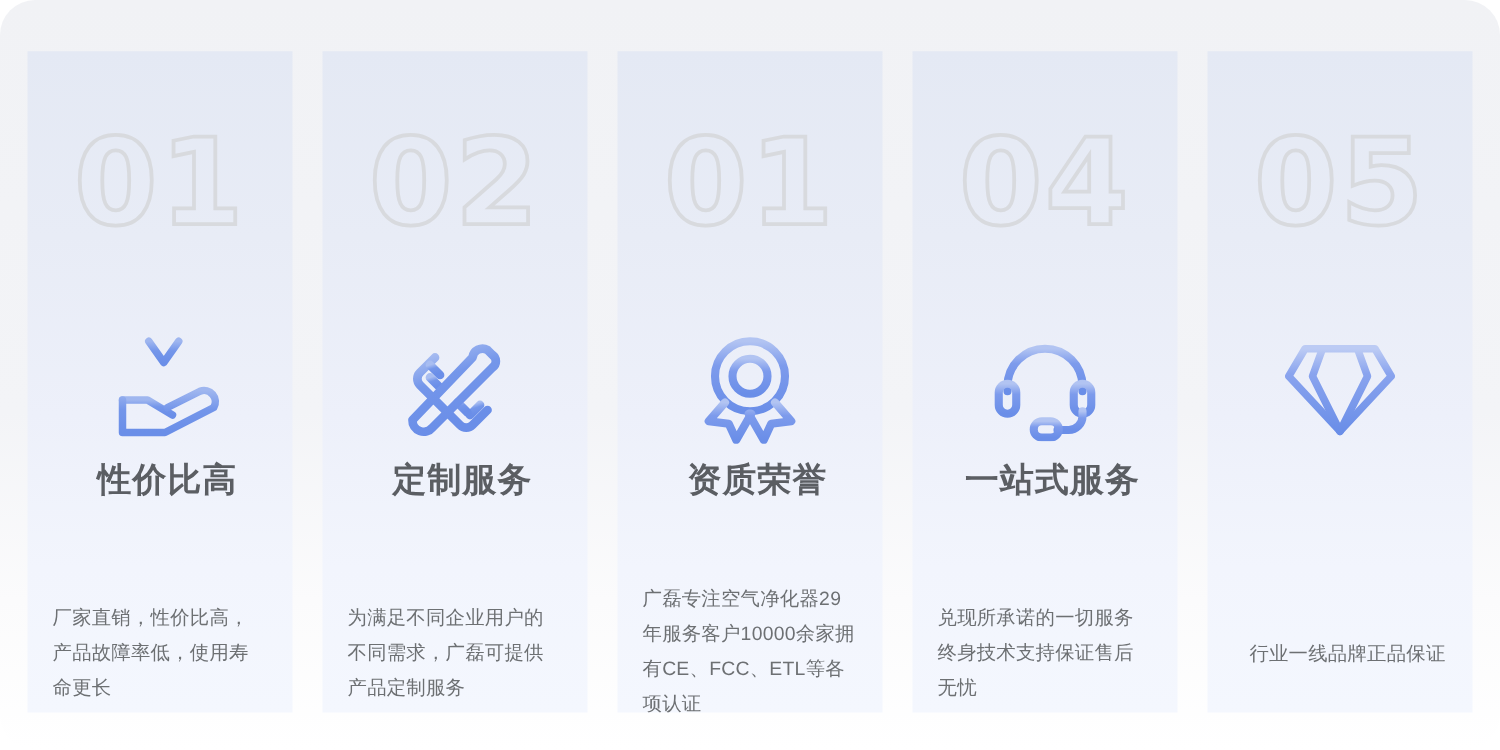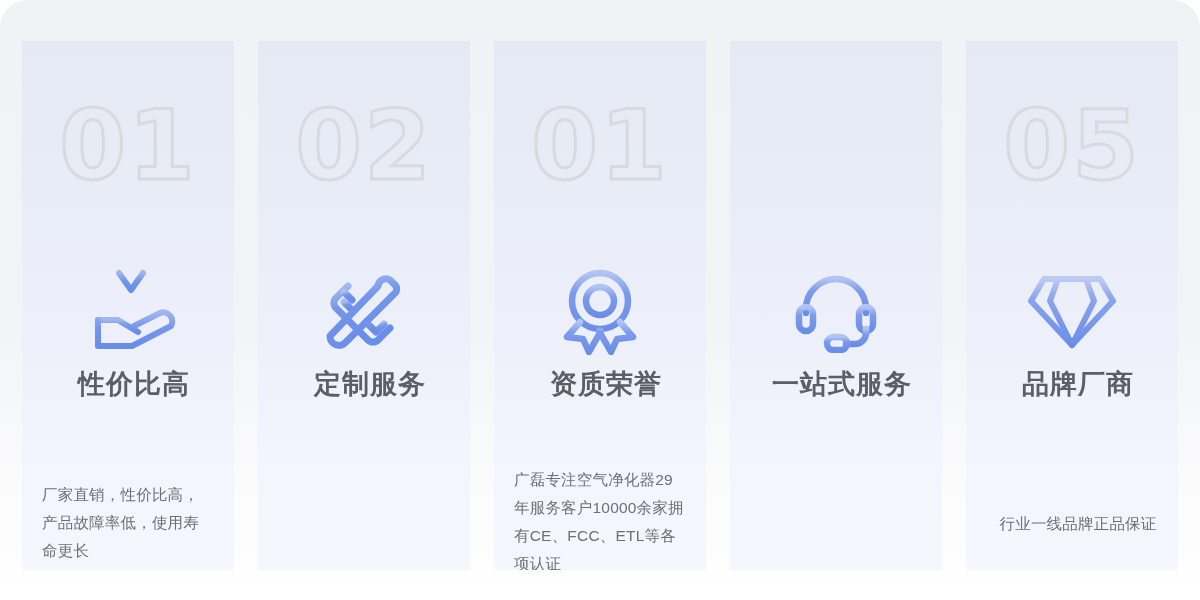--- a/index.html
+++ b/index.html
@@ -156,20 +156,21 @@
             <path d="M30 20 L18 32 A7 7 0 0 0 18 42 L50 74 A7 7 0 0 0 60 74 L72 62"></path>
             <path d="M26 26 L34 34"></path>
             <path d="M26 36 L34 44"></path>
             <path d="M58 66 L66 58"></path>
             <path d="M48 56 L56 64"></path>
             <path d="M74 14 L78 18 A6 6 0 0 1 78 28 L30 76 A9 9 0 0 1 14 70 L62 20 A8 8 0 0 1 74 14 Z" transform="translate(-2,0)"></path>
           </g>
         </svg>
       </div>
       <div class="card-title">定制服务</div>
+      <div class="card-desc c2">为满足不同企业用户的不同需求，广磊可提供产品定制服务</div>
     </div>
 
     <div class="feature-card">
       <div class="card-number">01</div>
       <div class="card-icon">
         <svg width="84" height="88" viewBox="0 0 84 88" fill="none">
           <defs>
             <linearGradient id="g3" x1="0" y1="0" x2="0" y2="1">
               <stop offset="0%" stop-color="#b2c4f2"></stop>
               <stop offset="35%" stop-color="#7d9bec"></stop>
@@ -182,40 +183,42 @@
             <path d="M22 55 L9 70 L25 72 L31 85 L43 64"></path>
             <path d="M62 55 L75 70 L59 72 L53 85 L41 64"></path>
           </g>
         </svg>
       </div>
       <div class="card-title">资质荣誉</div>
       <div class="card-desc c3">广磊专注空气净化器29年服务客户10000余家拥有CE、FCC、ETL等各项认证</div>
     </div>
 
     <div class="feature-card">
+      <div class="card-number">04</div>
       <div class="card-icon">
         <svg width="84" height="84" viewBox="0 0 84 84" fill="none">
           <defs>
             <linearGradient id="g4" x1="0" y1="0" x2="0" y2="1">
               <stop offset="0%" stop-color="#b2c4f2"></stop>
               <stop offset="35%" stop-color="#7d9bec"></stop>
               <stop offset="100%" stop-color="#6a8ee8"></stop>
             </linearGradient>
           </defs>
           <g stroke="url(#g4)" stroke-width="6.5" stroke-linecap="round" stroke-linejoin="round" fill="none">
             <path d="M12 44 V40 A30 30 0 0 1 72 40 V44"></path>
             <rect x="5" y="38" width="14" height="24" rx="7"></rect>
             <rect x="65" y="38" width="14" height="24" rx="7"></rect>
             <path d="M72 60 V64 A11 11 0 0 1 61 75 H52"></path>
             <rect x="33" y="68" width="20" height="13" rx="6.5"></rect>
             <path d="M39 74 H44"></path>
           </g>
         </svg>
       </div>
       <div class="card-title">一站式服务</div>
+      <div class="card-desc c4">兑现所承诺的一切服务终身技术支持保证售后无忧</div>
     </div>
 
     <div class="feature-card">
       <div class="card-number">05</div>
       <div class="card-icon">
         <svg width="88" height="80" viewBox="0 0 88 80" fill="none">
           <defs>
             <linearGradient id="g5" x1="0" y1="0" x2="0" y2="1">
               <stop offset="0%" stop-color="#bccbf4"></stop>
               <stop offset="30%" stop-color="#8aa4ee"></stop>
@@ -223,18 +226,17 @@
             </linearGradient>
           </defs>
           <g stroke="url(#g5)" stroke-width="6" stroke-linecap="round" stroke-linejoin="round" fill="none">
             <path d="M16 8 H72 L85 30 L44 74 L3 30 Z"></path>
             <path d="M3 30 H85"></path>
             <path d="M30 8 L22 30 L44 74"></path>
             <path d="M58 8 L66 30 L44 74"></path>
           </g>
         </svg>
       </div>
-      <div class="card-title">品牌厂商</div>
       <div class="card-desc c5 centered">行业一线品牌正品保证</div>
     </div>
 
   </div>
 </div>
 
 </body></html>

